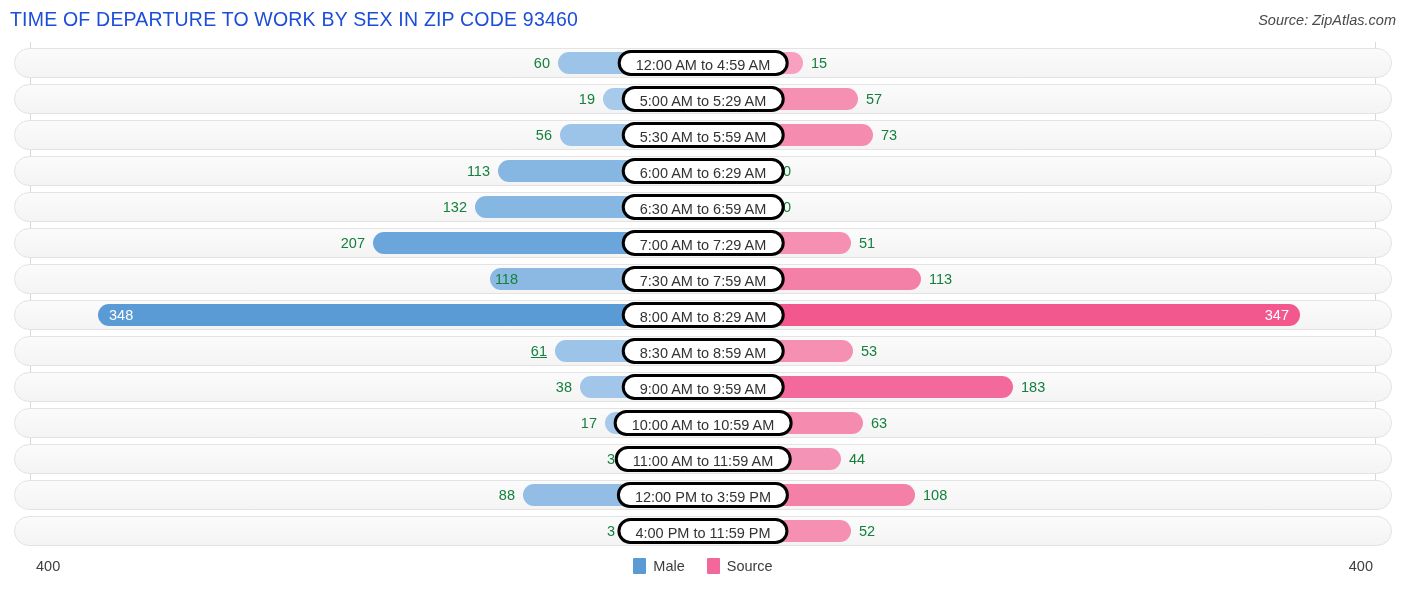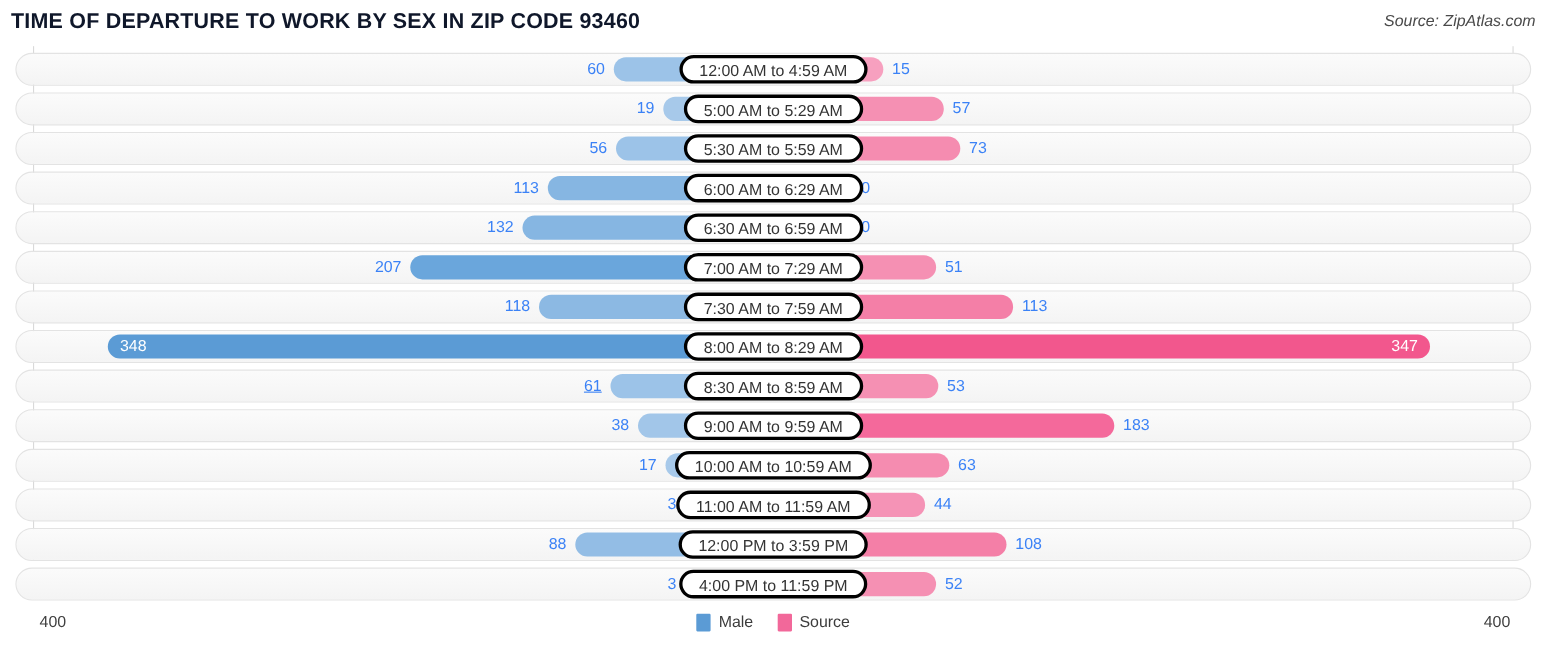--- a/index.html
+++ b/index.html
@@ -19,23 +19,23 @@
   
   .header {
     position: relative;
     height: 42px;
   }
   .chart-title {
     position: absolute;
     left: 10px;
     top: 8px;
     font-size: 19.5px;
-    font-weight: 700;
+    font-weight: 400;
     letter-spacing: .2px;
-    color: #0f172a;
+    color: #1d4ed8;
     white-space: nowrap;
   }
   .source {
     position: absolute;
     right: 10px;
     top: 12px;
     font-size: 14.5px;
     font-style: italic;
     color: #4a4a4a;
     white-space: nowrap;
@@ -106,21 +106,21 @@
     border-radius: 0 11px 11px 0;
   }
 
   
   .val {
     position: absolute;
     top: 0;
     height: 30px;
     line-height: 30px;
     font-size: 14.5px;
-    color: #3b82f6;
+    color: #15803d;
     white-space: nowrap;
   }
   .val.male   { text-align: right; }
   .val.female { text-align: left; }
 
   
   .val-in {
     position: absolute;
     top: 0;
     height: 30px;
@@ -249,21 +249,21 @@
         <div class="bar male" style="width: 330px; background: rgb(106, 166, 220);"></div>
         <div class="bar female" style="width: 148px; background: rgb(245, 144, 179);"></div>
         <div class="val male" style="right: 1041px;">207</div>
         <div class="val female" style="left: 859px;">51</div>
         <div class="cat">7:00 AM to 7:29 AM</div>
       </div>
       <div class="row">
         <div class="track"></div>
         <div class="bar male" style="width: 213px; background: rgb(140, 185, 227);"></div>
         <div class="bar female" style="width: 218px; background: rgb(244, 127, 167);"></div>
-        <div class="val male" style="right: 924px;">118</div>
+        <div class="val male" style="right: 888px;">118</div>
         <div class="val female" style="left: 929px;">113</div>
         <div class="cat">7:30 AM to 7:59 AM</div>
       </div>
       <div class="row">
         <div class="track"></div>
         <div class="bar male" style="width: 605px; background: rgb(91, 155, 213);"></div>
         <div class="bar female" style="width: 597px; background: rgb(242, 87, 141);"></div>
         <div class="val-in" style="left: 109px;">348</div>
         <div class="val-in" style="right: 117px;">347</div>
         <div class="cat">8:00 AM to 8:29 AM</div>

